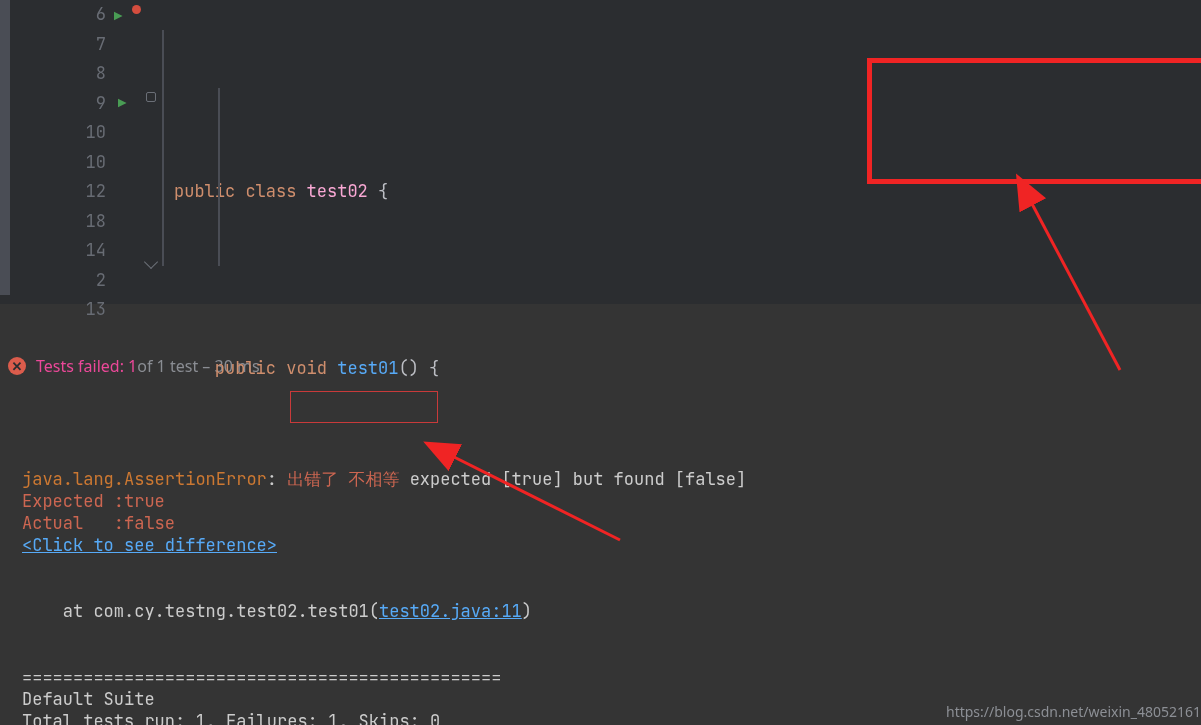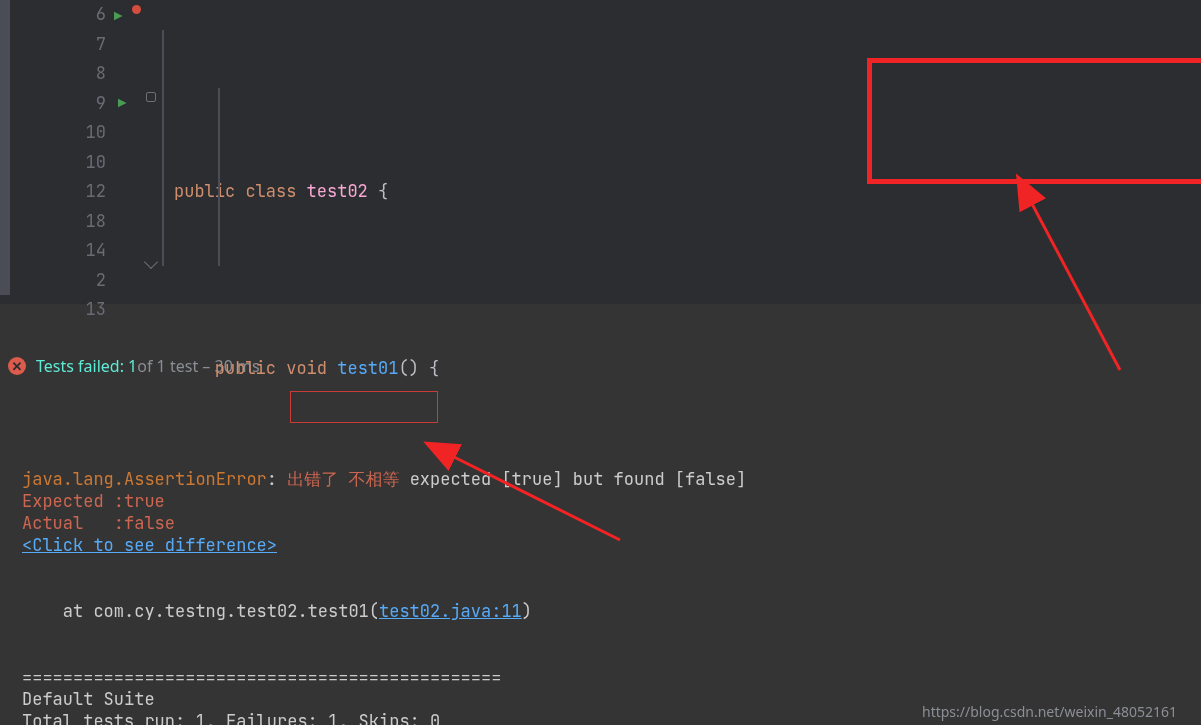--- a/index.html
+++ b/index.html
@@ -112,21 +112,21 @@
     background:#343434;
     font-size:16px;
     font-family:system-ui,sans-serif;
   }
   .status-bar .x-icon{
     display:inline-flex;align-items:center;justify-content:center;
     width:18px;height:18px;border-radius:50%;
     background:#db5c4c;color:#2b2d30;font-size:13px;font-weight:700;
     margin-right:10px;
   }
-  .status-bar .fail{color:#5eead4}
+  .status-bar .fail{color:#ec4899}
   .status-bar .rest{color:#8a8d93}
   
   .console{
     background:#343434;
     padding:20px 0 4px 22px;
     font-size:17px;
     line-height:22px;
     white-space:pre;
     font-family:"JetBrains Mono","Consolas",monospace;
     color:#cccccc;
@@ -140,21 +140,21 @@
   .red-box-2{
     position:absolute;
     left:290px;top:9px;width:148px;height:32px;
     border:1px solid #c93a3a;
     pointer-events:none;
   }
   
   .arrow{position:absolute;pointer-events:none}
   
   .watermark{
-    position:absolute;right:24px;bottom:4px;
+    position:absolute;right:0;bottom:4px;
     font-family:system-ui,sans-serif;
     font-size:14px;color:#8c8f95;
   }
 </style>
 </head>
 <body>
 
 <div class="editor">
   <div class="gutter-far-left">
     <div class="light-patch"></div>

